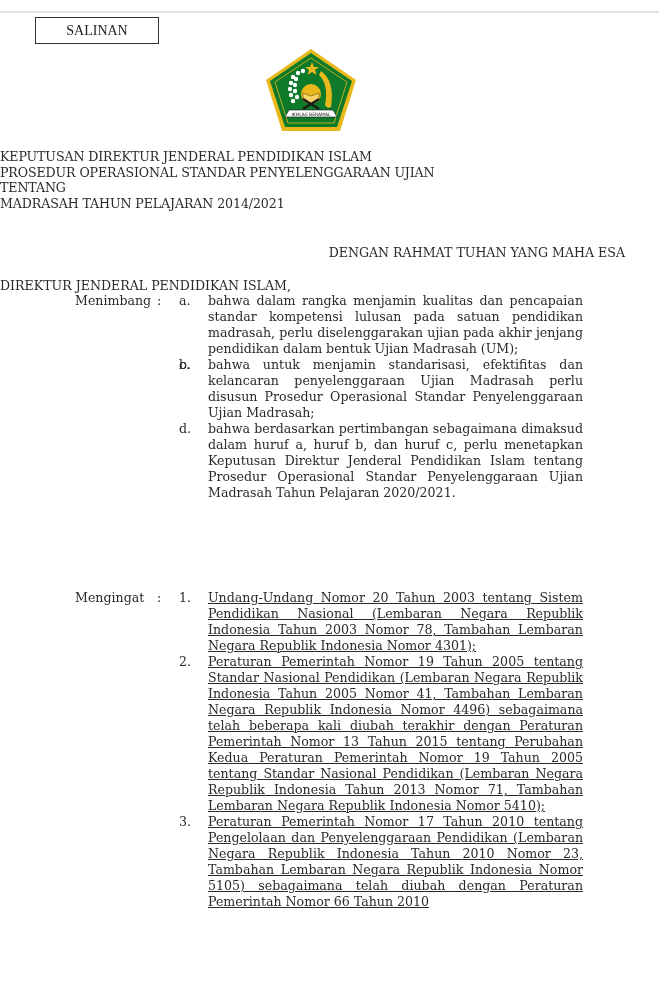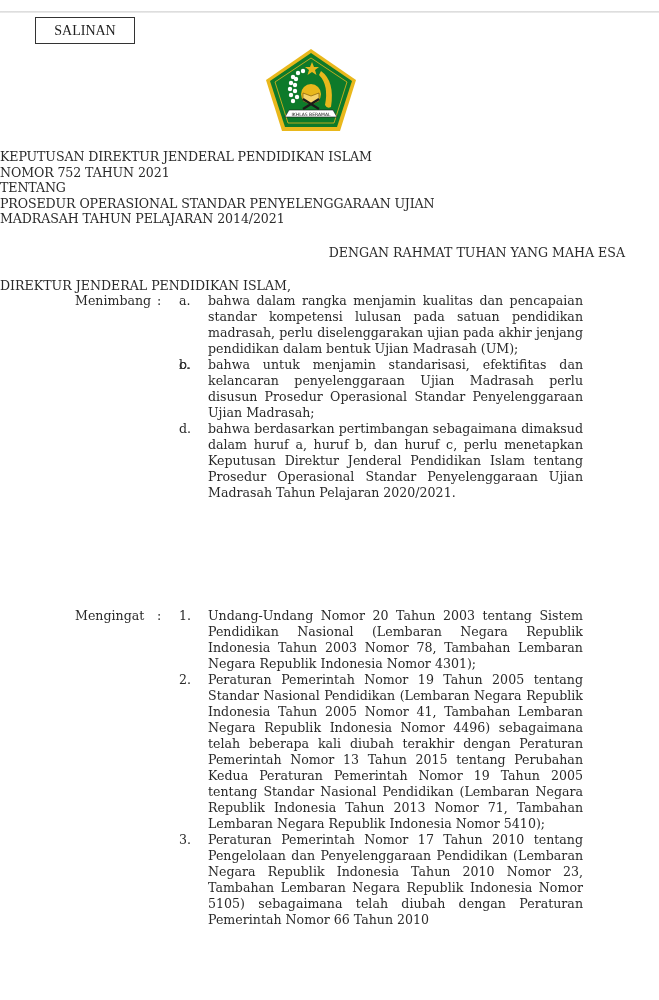--- a/index.html
+++ b/index.html
@@ -1,20 +1,20 @@
 <!DOCTYPE html>
 <html><head>
 <meta charset="utf-8">
 <style>
   html, body { margin: 0; padding: 0; background: #ffffff; }
   body { width: 659px; height: 1000px; position: relative; overflow: hidden;
          font-family: "DejaVu Serif", "Liberation Serif", serif; color: #2a2a2a; }
   .topline { position: absolute; left: 0; top: 11px; width: 659px; height: 2px;
              background: linear-gradient(#d8d8d8, #eeeeee); }
-  .stamp { position: absolute; left: 35px; top: 17px; width: 100px; height: 27px;
+  .stamp { position: absolute; left: 35px; top: 17px; width: 124px; height: 27px;
            border: 1px solid #333; box-sizing: border-box;
            font-family: "Liberation Serif", serif; font-size: 14px; color: #222;
            display: flex; align-items: center; justify-content: center; }
   .logo { position: absolute; left: 263px; top: 47px; width: 96px; height: 86px; }
   .title { position: absolute; left: 0; width: 625px; 
            font-size: 12.6px; line-height: 15.5px; letter-spacing: -0.1px; }
   .title div { white-space: nowrap; }
   .blessing { position: absolute; left: 0; width: 625px; text-align: right; top: 245px;
               font-size: 12.6px; line-height: 15px; }
   .director { position: absolute; left: 0; width: 625px; text-align: left; top: 278px;
@@ -54,23 +54,22 @@
   <path d="M58,24 Q72,34 68,60 Q64,62 62,58 Q66,38 56,28 Z" fill="#e9b81c"></path>
   <circle cx="48" cy="47" r="10" fill="#e9b81c"></circle>
   <path d="M40,46 L48,49 L56,46 L56,54 L48,57 L40,54 Z" fill="#f6d36b" stroke="#6b4a00" stroke-width="0.6"></path>
   <path d="M40,62 L56,52 M40,52 L56,62" stroke="#1a1a1a" stroke-width="2.2"></path>
   <path d="M26,63 L70,63 L74,70 L22,70 Z" fill="#ffffff" stroke="#1a1a1a" stroke-width="0.6"></path>
   <text x="48" y="68.5" text-anchor="middle" font-size="4.5" font-family="DejaVu Sans, sans-serif" fill="#1a1a1a">IKHLAS BERAMAL</text>
 </svg>
 
 <div class="title" style="top:149px;">
   <div>KEPUTUSAN DIREKTUR JENDERAL PENDIDIKAN ISLAM</div>
-  <div>NOMOR 752 TAHUN 2021</div>
+  <div>PROSEDUR OPERASIONAL STANDAR PENYELENGGARAAN UJIAN</div>
   <div>TENTANG</div>
-  <div>PROSEDUR OPERASIONAL STANDAR PENYELENGGARAAN UJIAN</div>
   <div>MADRASAH TAHUN PELAJARAN 2014/2021</div>
 </div>
 
 <div class="blessing">DENGAN RAHMAT TUHAN YANG MAHA ESA</div>
 <div class="director">DIREKTUR JENDERAL PENDIDIKAN ISLAM,</div>
 
 <div class="section" style="top:293px;">
   <span class="sec-label">Menimbang</span>
   <span class="sec-colon">:</span>
   <div class="item">
@@ -83,21 +82,21 @@
   <div class="item">
     <span class="item-marker">c.</span>
     <div class="item-text">bahwa untuk menjamin standarisasi, efektifitas dan kelancaran penyelenggaraan Ujian Madrasah perlu disusun Prosedur Operasional Standar Penyelenggaraan Ujian Madrasah;</div>
   </div>
   <div class="item">
     <span class="item-marker">d.</span>
     <div class="item-text">bahwa berdasarkan pertimbangan sebagaimana dimaksud dalam huruf a, huruf b, dan huruf c, perlu menetapkan Keputusan Direktur Jenderal Pendidikan Islam tentang Prosedur Operasional Standar Penyelenggaraan Ujian Madrasah Tahun Pelajaran 2020/2021.</div>
   </div>
 </div>
 
-<div class="section" style="top:608px;">
+<div class="section" style="top:590px;text-decoration:underline;">
   <span class="sec-label">Mengingat</span>
   <span class="sec-colon">:</span>
   <div class="item">
     <span class="item-marker">1.</span>
     <div class="item-text">Undang-Undang Nomor 20 Tahun 2003 tentang Sistem Pendidikan Nasional (Lembaran Negara Republik Indonesia Tahun 2003 Nomor 78, Tambahan Lembaran Negara Republik Indonesia Nomor 4301);</div>
   </div>
   <div class="item">
     <span class="item-marker">2.</span>
     <div class="item-text">Peraturan Pemerintah Nomor 19 Tahun 2005 tentang Standar Nasional Pendidikan (Lembaran Negara Republik Indonesia Tahun 2005 Nomor 41, Tambahan Lembaran Negara Republik Indonesia Nomor 4496) sebagaimana telah beberapa kali diubah terakhir dengan Peraturan Pemerintah Nomor 13 Tahun 2015 tentang Perubahan Kedua Peraturan Pemerintah Nomor 19 Tahun 2005 tentang Standar Nasional Pendidikan (Lembaran Negara Republik Indonesia Tahun 2013 Nomor 71, Tambahan Lembaran Negara Republik Indonesia Nomor 5410);</div>
   </div>

